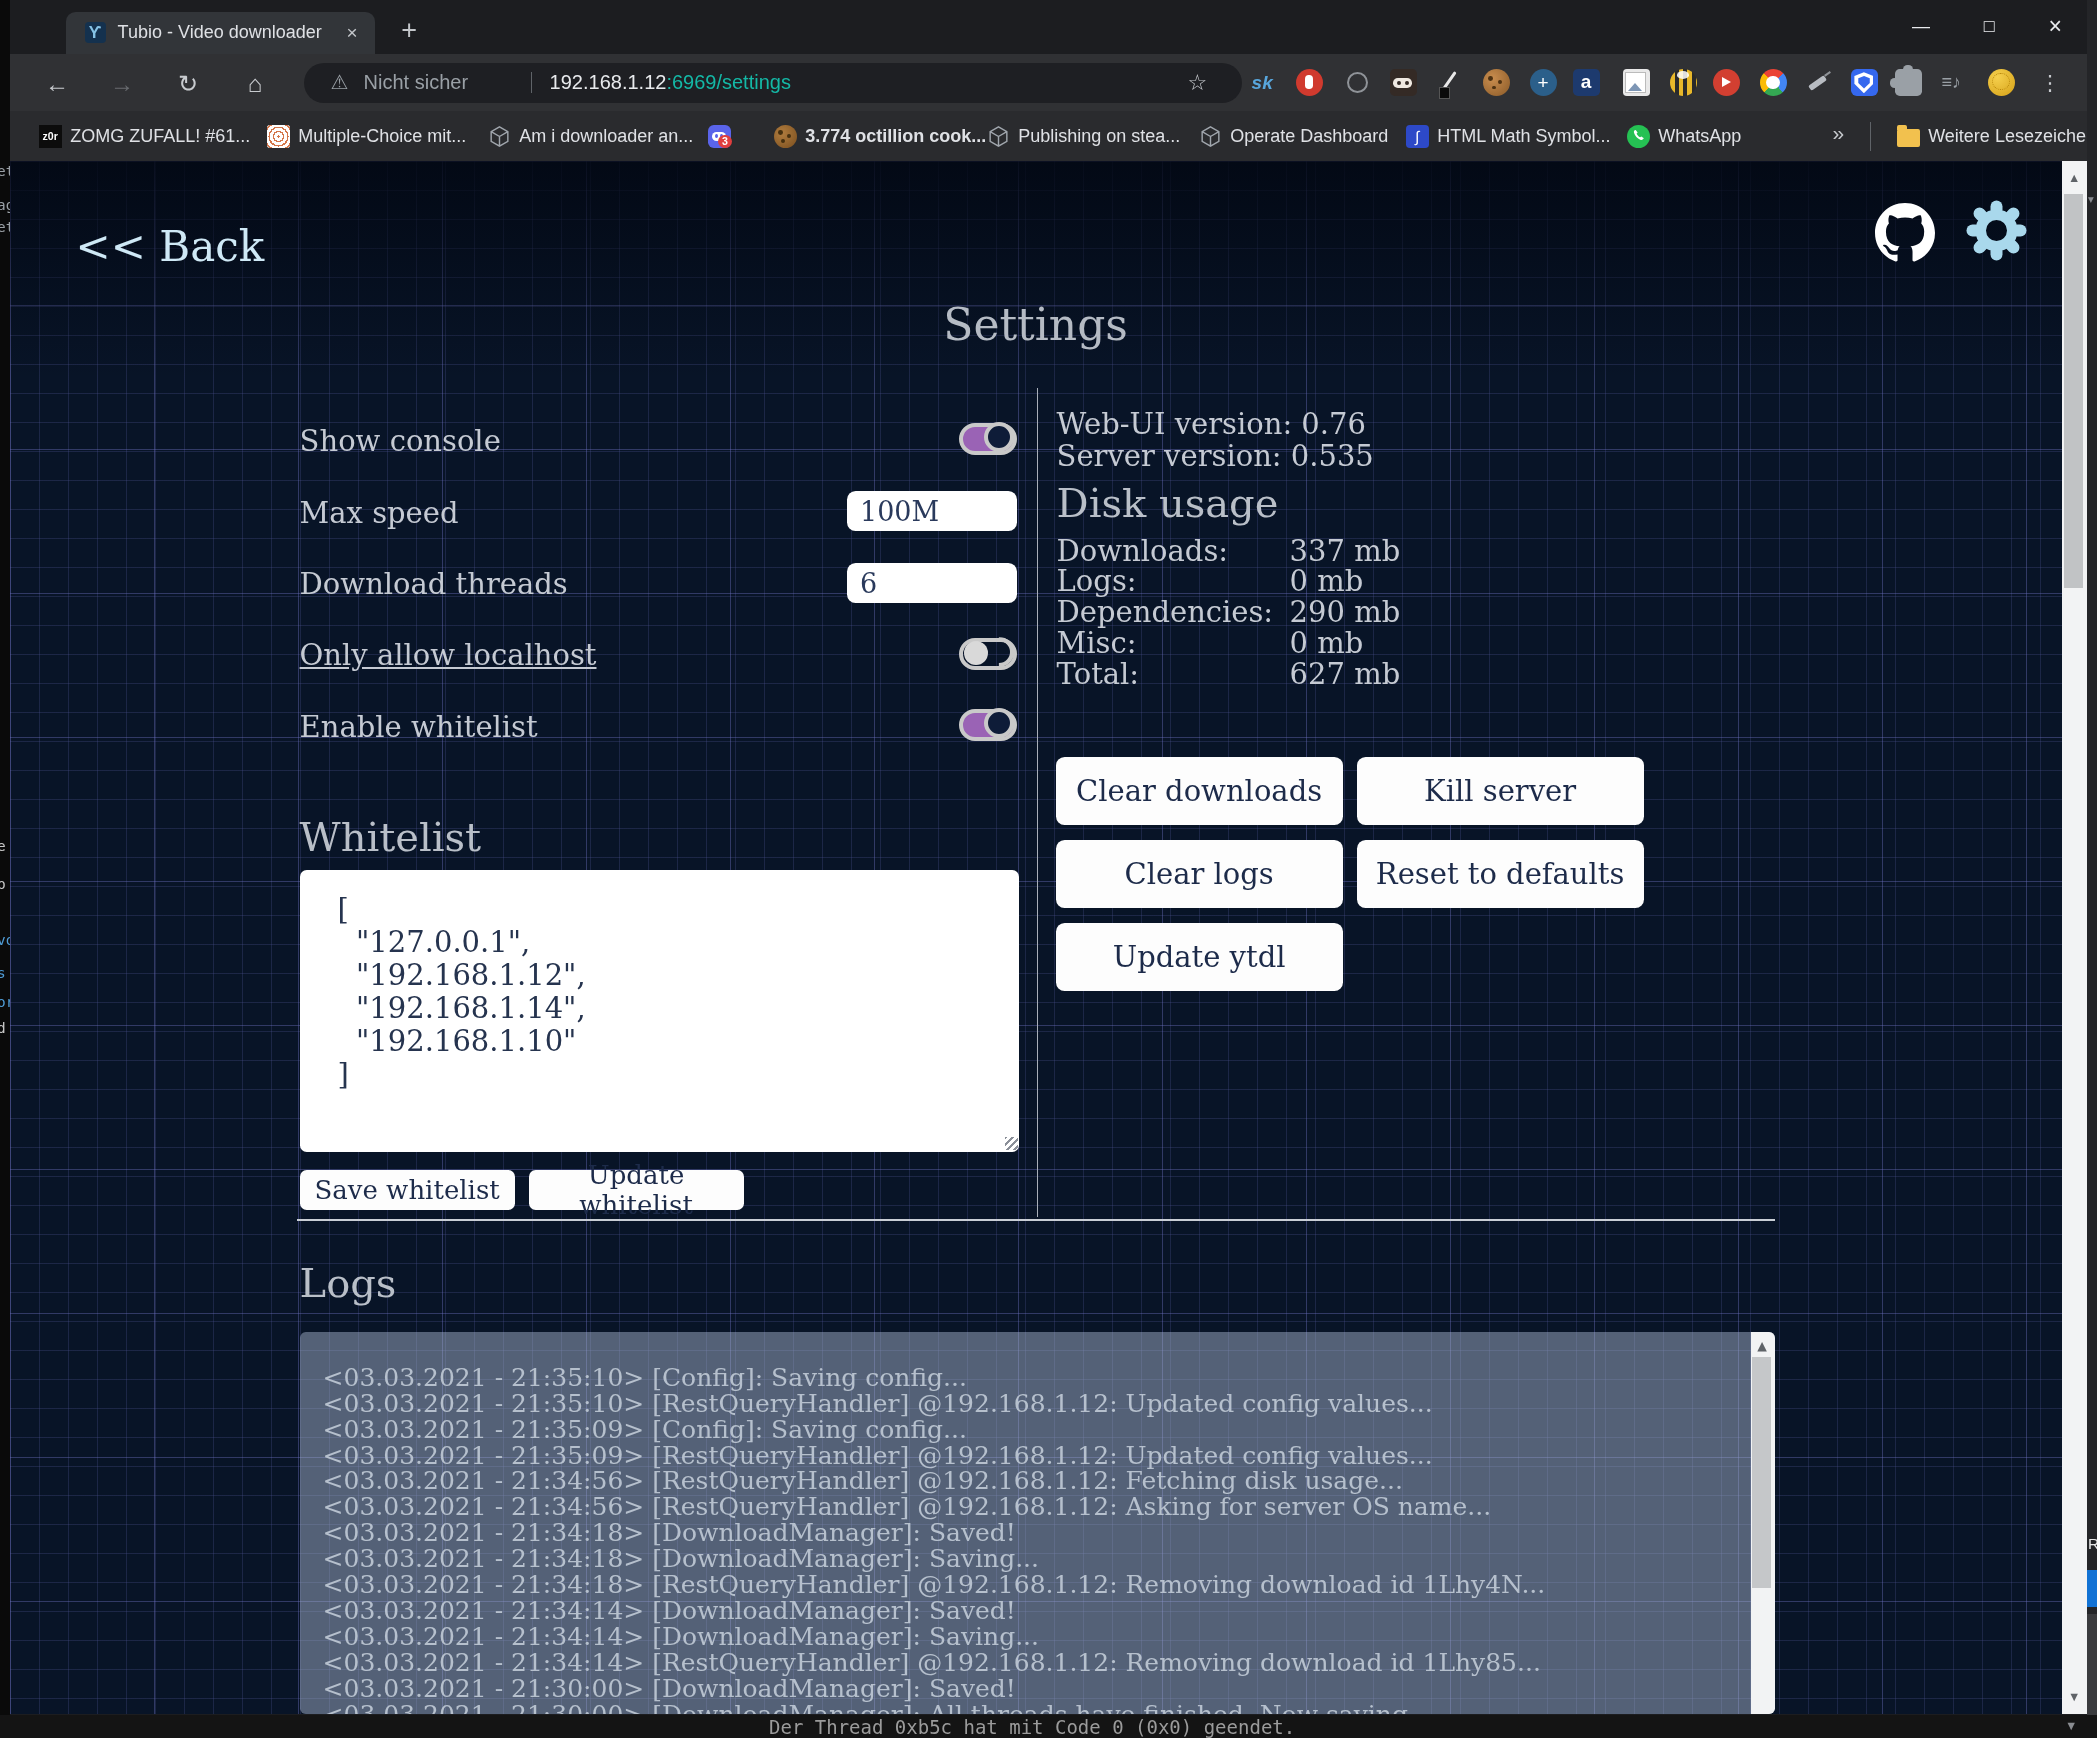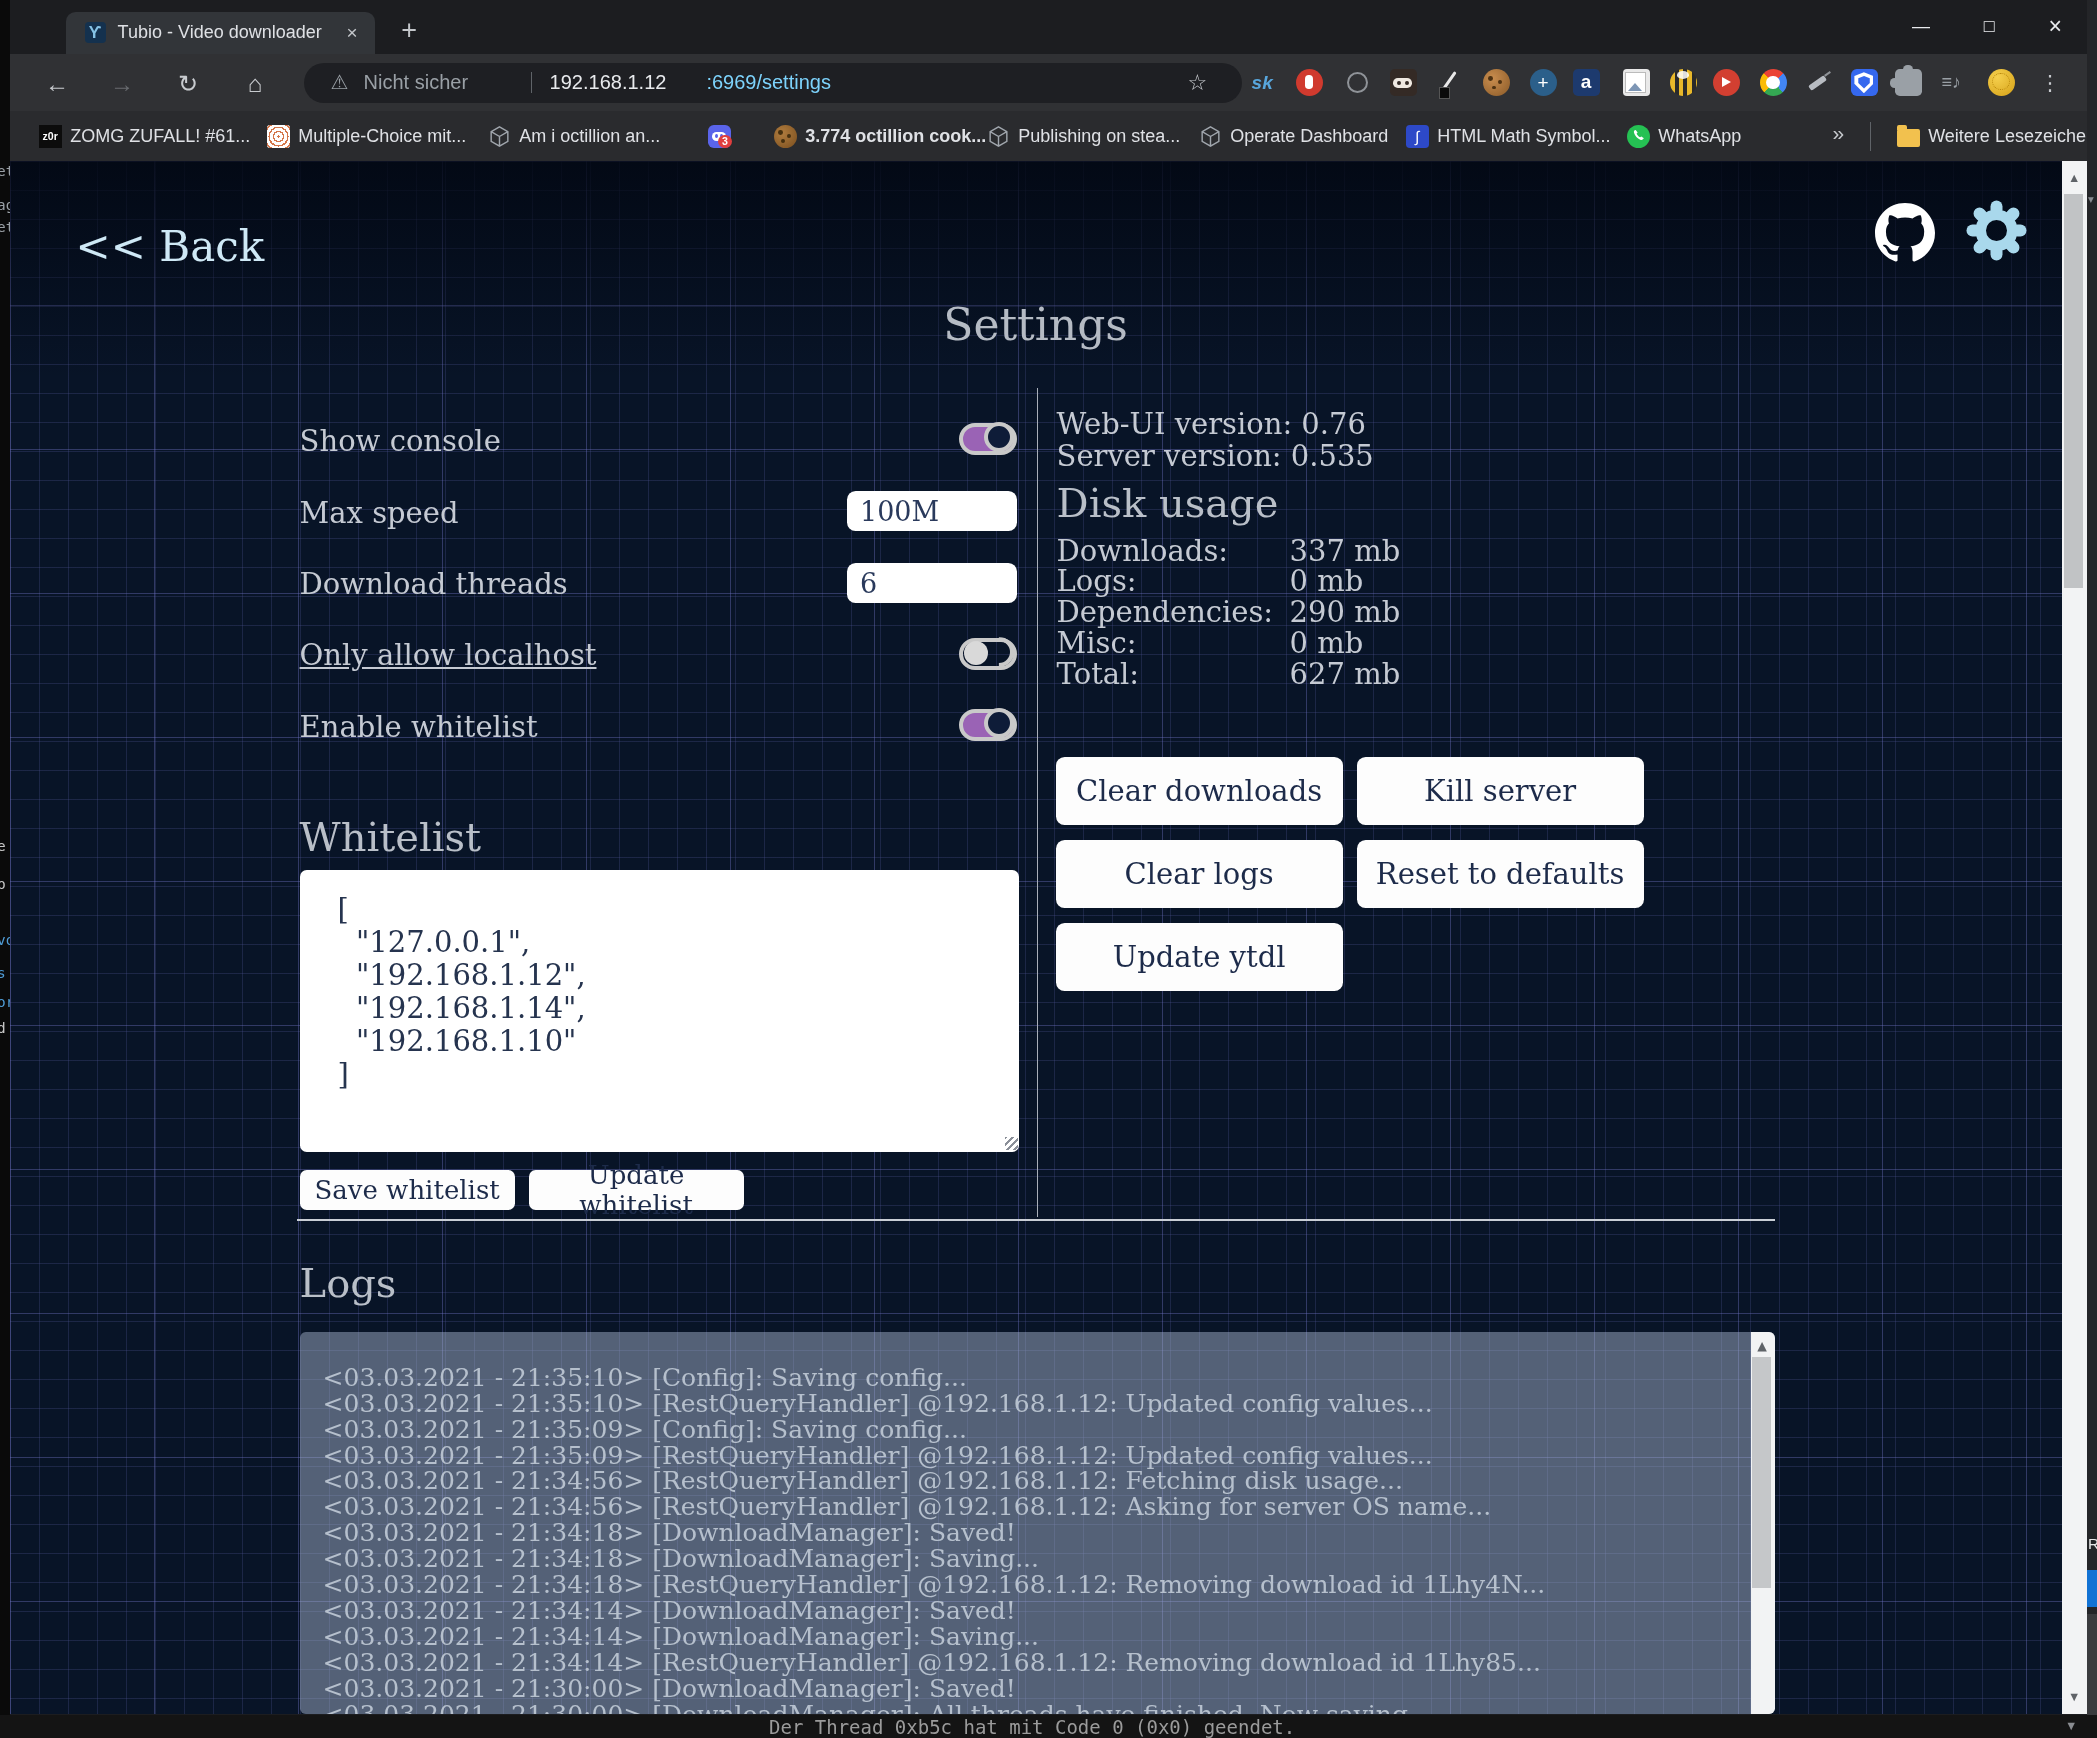--- a/index.html
+++ b/index.html
@@ -25,21 +25,21 @@
   #newtab{left:382px;top:13.4px;width:35px;height:35px;color:#c3c6ca;font-size:27px;text-align:center;line-height:35px;}
   .winbtn{top:13.4px;width:29px;height:27px;color:#e8eaed;font-size:18px;text-align:center;line-height:27px;}
 
   #toolbar{left:0;top:54px;width:2077px;height:58px;background:#303134;}
   .navicon{top:11.5px;width:35px;height:35px;font-size:24px;text-align:center;line-height:35px;color:#c8cbcf;}
   #omnibox{left:294px;top:8.6px;width:938px;height:40px;background:#1e1f23;border-radius:20px;}
   #omni-warning{left:27px;top:7.7px;color:#9aa0a6;font-size:20px;line-height:25px;}
   #omni-sec{left:60px;top:8.6px;color:#9aa0a6;font-size:20px;}
   #omni-div{left:227px;top:9.6px;width:1px;height:21px;background:#5f6368;}
   #omni-url{left:246px;top:8.6px;font-size:20px;color:#e8eaed;white-space:nowrap;}
-  #omni-url .dim{color:#7dd3fc;margin-left:40px;}
+  #omni-url .dim{color:#14b8a6;}
   #star{left:884px;top:7.7px;color:#c8cbcf;font-size:22px;}
   .ext{top:15.4px;width:27px;height:27px;}
 
   #bookmarksbar{left:0;top:111px;width:2077px;height:50px;background:#2a2b2e;}
   .bm{top:11.5px;height:27px;display:flex;align-items:center;gap:8.6px;}
   .bm .lbl{color:#dfe1e5;font-size:18px;white-space:nowrap;}
   .bmicon{width:23px;height:23px;flex:0 0 auto;position:relative;}
 
   
   #page{left:0;top:161px;width:2052px;height:1553px;
@@ -189,21 +189,21 @@
         <span class="lbl">ZOMG ZUFALL! #61...</span>
       </div>
       <div class="abs bm" style="left:257px;">
         <span class="bmicon" style="background:repeating-radial-gradient(circle at 50% 50%, #d4764a 0 1.4px, #ffffff 1.4px 4.3px);border-radius:2.9px;"></span>
         <span class="lbl">Multiple-Choice mit...</span>
       </div>
       <div class="abs bm" style="left:478px;">
         <span class="bmicon"><svg width="23" height="23" viewBox="0 0 24 24" class="cube-svg">
               <path d="M12 2 20.7 7 V17 L12 22 3.3 17 V7 Z M12 12 12 22 M12 12 3.3 7 M12 12 20.7 7"></path>
             </svg></span>
-        <span class="lbl">Am i octillion an...</span>
+        <span class="lbl">Am i downloader an...</span>
       </div>
       <div class="abs bm" style="left:698px;">
         <span class="bmicon" style="background:#5a64ea;border-radius:5.8px;">
           <span style="position:absolute;left:4.8px;top:7.7px;width:13.4px;height:8.6px;background:#fff;border-radius:4.8px;"></span>
           <span style="position:absolute;left:7.7px;top:9.6px;width:2.9px;height:3.8px;background:#5a64ea;border-radius:50%;"></span>
           <span style="position:absolute;left:12.5px;top:9.6px;width:2.9px;height:3.8px;background:#5a64ea;border-radius:50%;"></span>
           <span style="position:absolute;left:10.6px;top:10.6px;width:13.4px;height:13.4px;background:#e03e3e;border-radius:50%;color:#fff;font-size:10.6px;font-weight:bold;text-align:center;line-height:13.4px;">3</span>
         </span>
       </div>
       <div class="abs bm" style="left:764px;font-weight:bold;">

